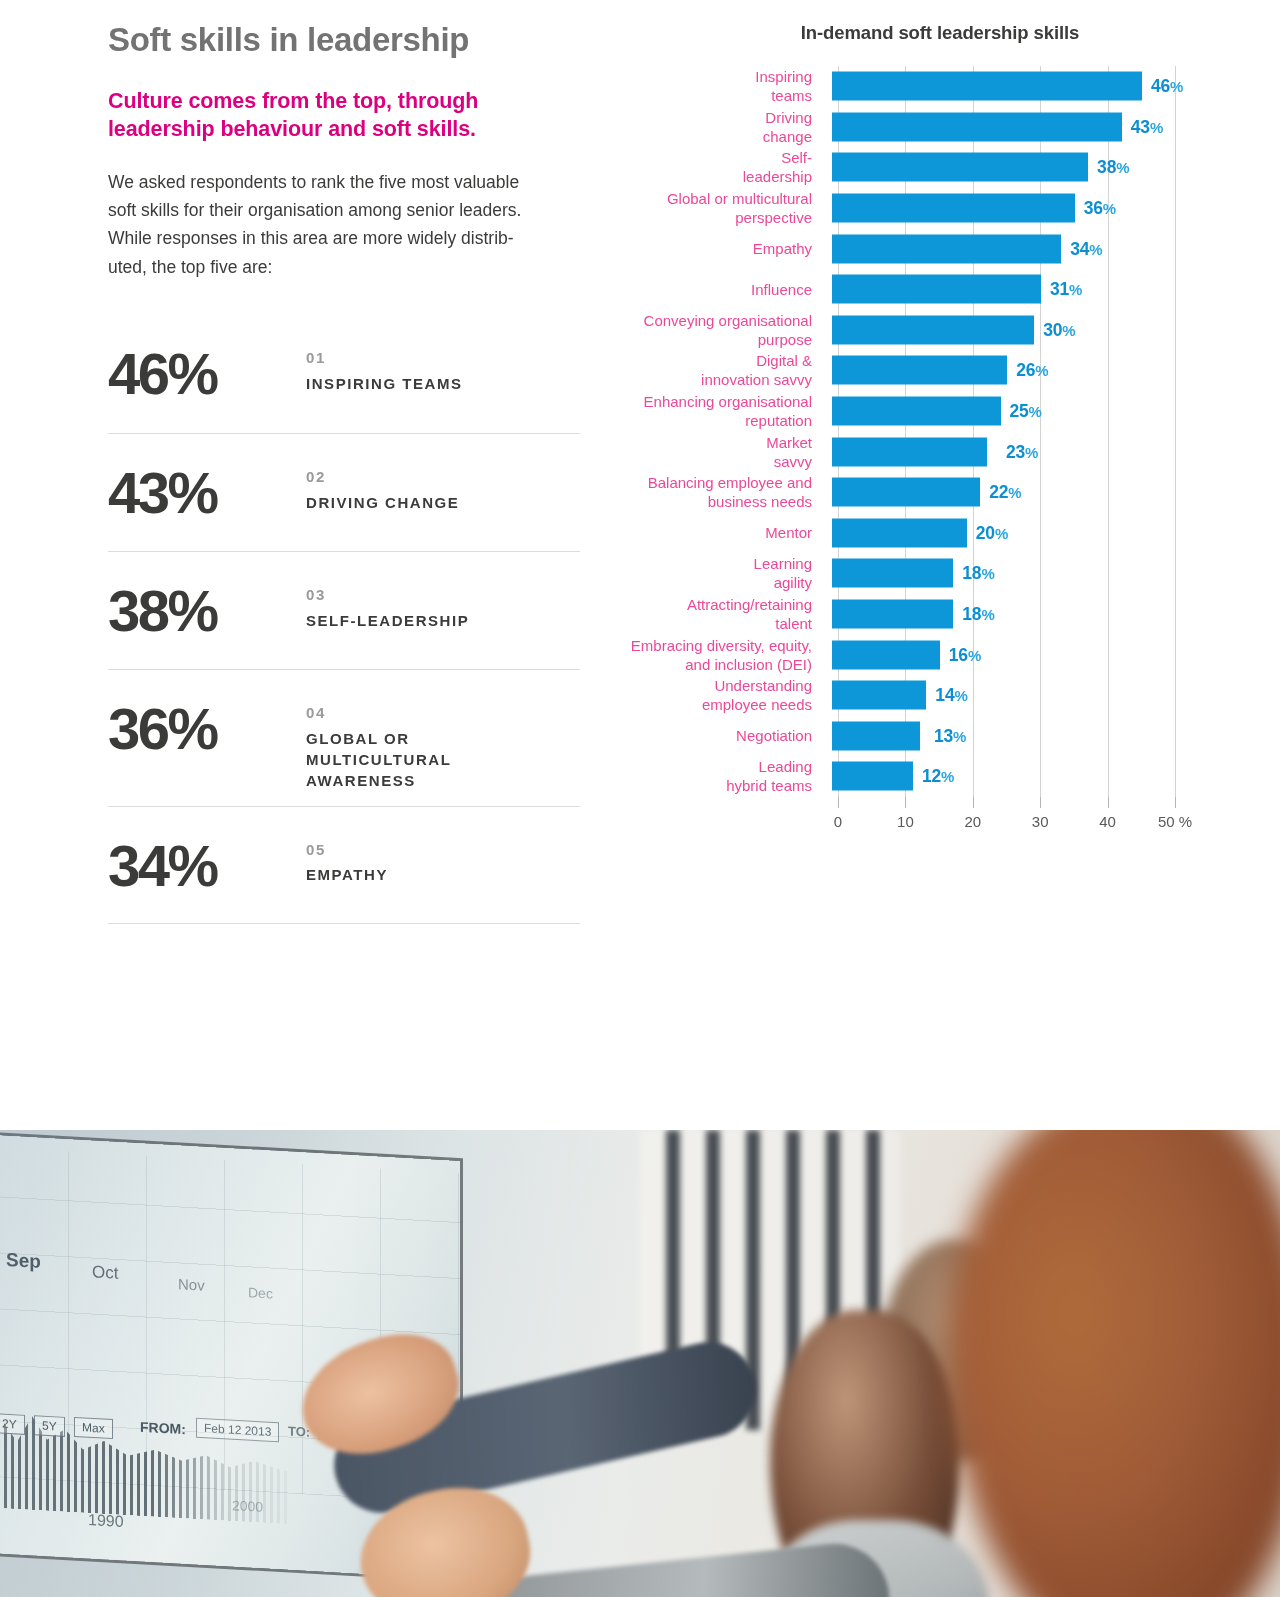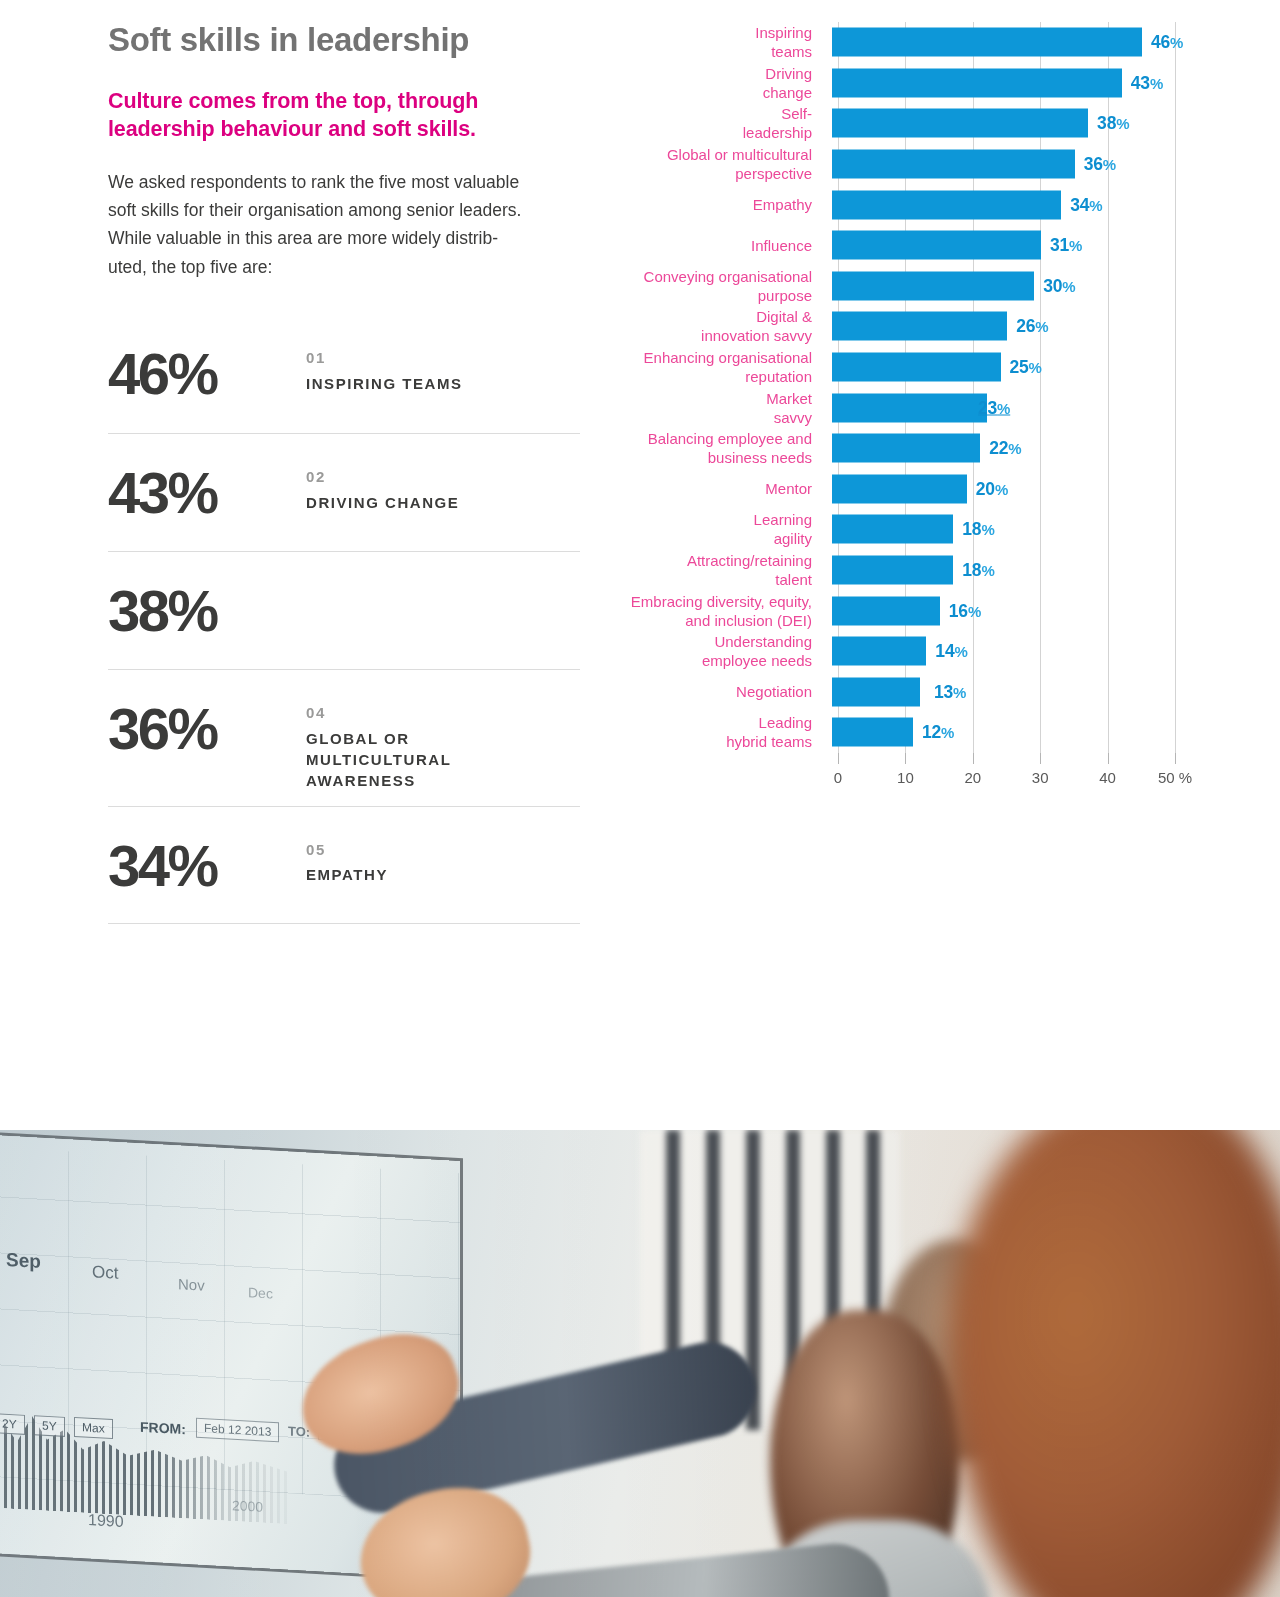--- a/index.html
+++ b/index.html
@@ -264,21 +264,21 @@
 
   <div class="left-col">
 
     <h1 class="page-title">Soft skills in leadership</h1>
 
     <div class="kicker">Culture comes from the top, through leadership behaviour and soft skills.</div>
 
     <div class="body-copy">
       <span class="ln">We asked respondents to rank the five most valuable</span>
       <span class="ln">soft skills for their organisation among senior leaders.</span>
-      <span class="ln">While valuable in this area are more widely distrib-</span>
+      <span class="ln">While responses in this area are more widely distrib-</span>
       <span class="ln">uted, the top five are:</span>
     </div>
 
     <div class="rank-list">
 
       <div class="rank-row">
         <div class="rank-pct">46%</div>
         <div class="rank-meta">
           <div class="rank-num">01</div>
           <div class="rank-label">INSPIRING TEAMS</div>
@@ -288,20 +288,24 @@
       <div class="rank-row">
         <div class="rank-pct">43%</div>
         <div class="rank-meta">
           <div class="rank-num">02</div>
           <div class="rank-label">DRIVING CHANGE</div>
         </div>
       </div>
 
       <div class="rank-row">
         <div class="rank-pct">38%</div>
+        <div class="rank-meta">
+          <div class="rank-num">03</div>
+          <div class="rank-label">SELF-LEADERSHIP</div>
+        </div>
       </div>
 
       <div class="rank-row">
         <div class="rank-pct">36%</div>
         <div class="rank-meta">
           <div class="rank-num">04</div>
           <div class="rank-label">GLOBAL OR MULTICULTURAL AWARENESS</div>
         </div>
       </div>
 
@@ -310,20 +314,21 @@
         <div class="rank-meta">
           <div class="rank-num">05</div>
           <div class="rank-label">EMPATHY</div>
         </div>
       </div>
 
     </div>
   </div>
 
   <div class="chart-wrap">
+    <div class="chart-title">In-demand soft leadership skills</div>
 
     <div class="plot">
       <div class="gridlines" id="gridlines" style="height: 730.688px;">
           <div class="gl" style="left: 0px;"></div>
           <div class="gl" style="left: 67.4px;"></div>
           <div class="gl" style="left: 134.8px;"></div>
           <div class="gl" style="left: 202.2px;"></div>
           <div class="gl" style="left: 269.6px;"></div>
           <div class="gl" style="left: 337px;"></div>
         </div>
@@ -388,21 +393,21 @@
             <div class="cat-label">Enhancing organisational<br>reputation</div>
             <div class="bar-area">
               <div class="bar" style="width: 168.5px; background: rgb(13, 151, 216);"></div>
               <div class="bar-val" style="left: 177.5px; color: rgb(13, 142, 208);">25<span class="pc">%</span></div>
             </div>
           </div>
           <div class="bar-row">
             <div class="cat-label">Market<br>savvy</div>
             <div class="bar-area">
               <div class="bar" style="width: 155.02px; background: rgb(13, 151, 216);"></div>
-              <div class="bar-val" style="left: 146px; color: rgb(13, 142, 208); text-decoration: underline;">23<span class="pc">%</span></div>
+              <div class="bar-val" style="left: 174px; color: rgb(13, 142, 208);">23<span class="pc">%</span></div>
             </div>
           </div>
           <div class="bar-row">
             <div class="cat-label">Balancing employee and<br>business needs</div>
             <div class="bar-area">
               <div class="bar" style="width: 148.28px; background: rgb(13, 151, 216);"></div>
               <div class="bar-val" style="left: 157.28px; color: rgb(13, 142, 208);">22<span class="pc">%</span></div>
             </div>
           </div>
           <div class="bar-row">

